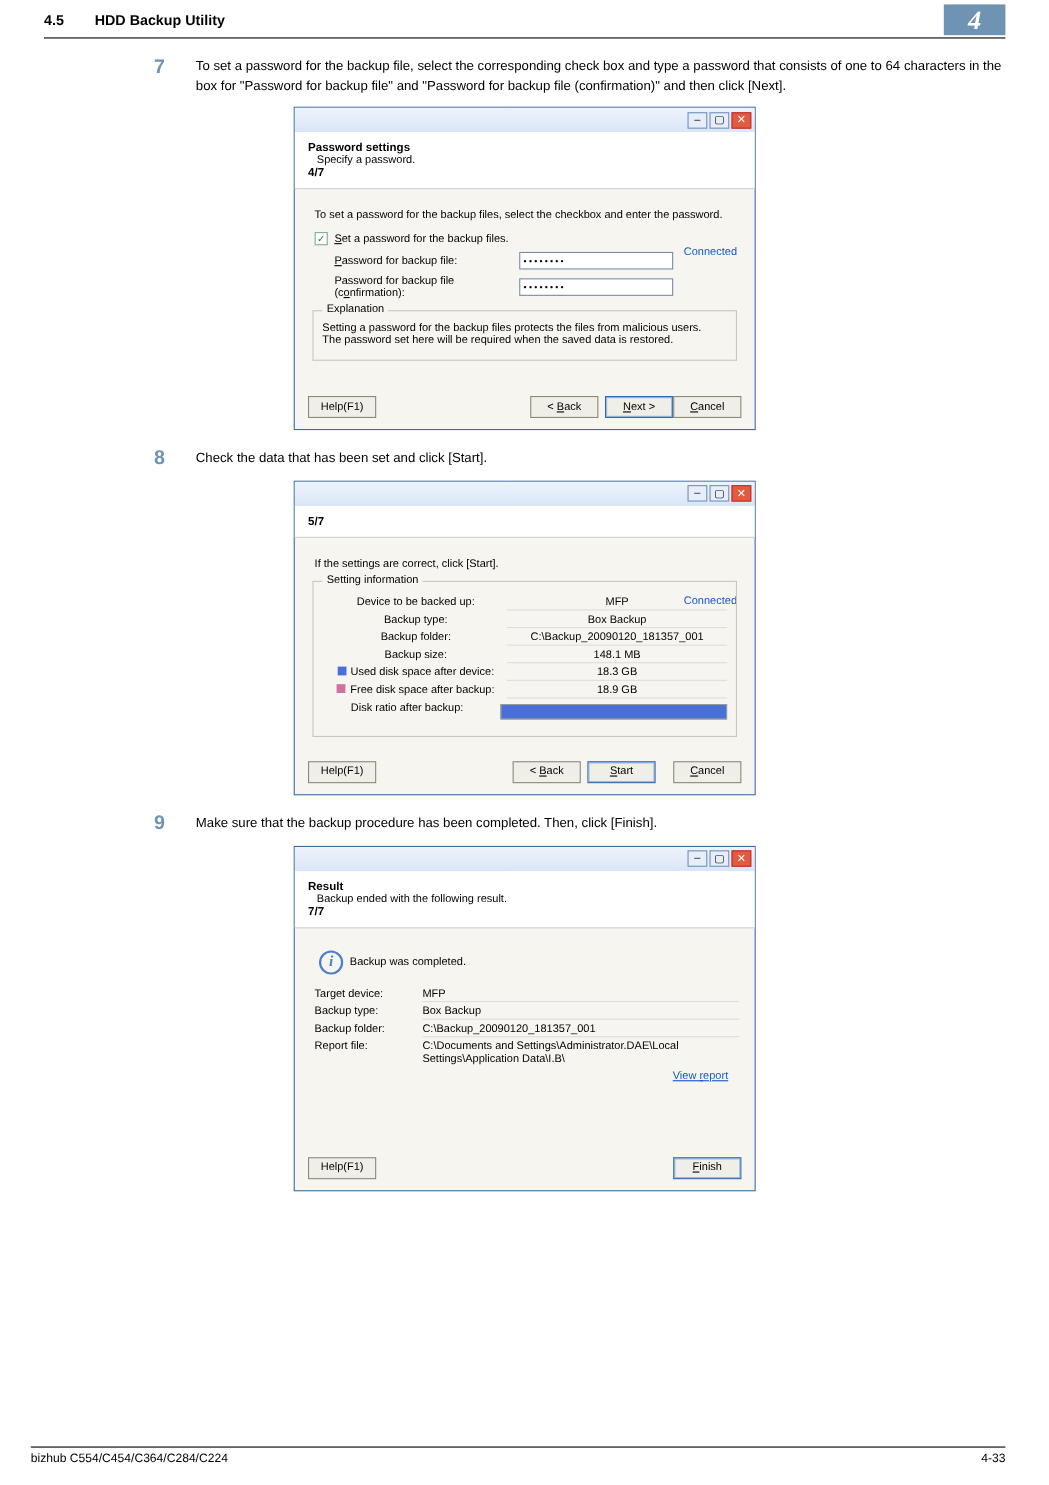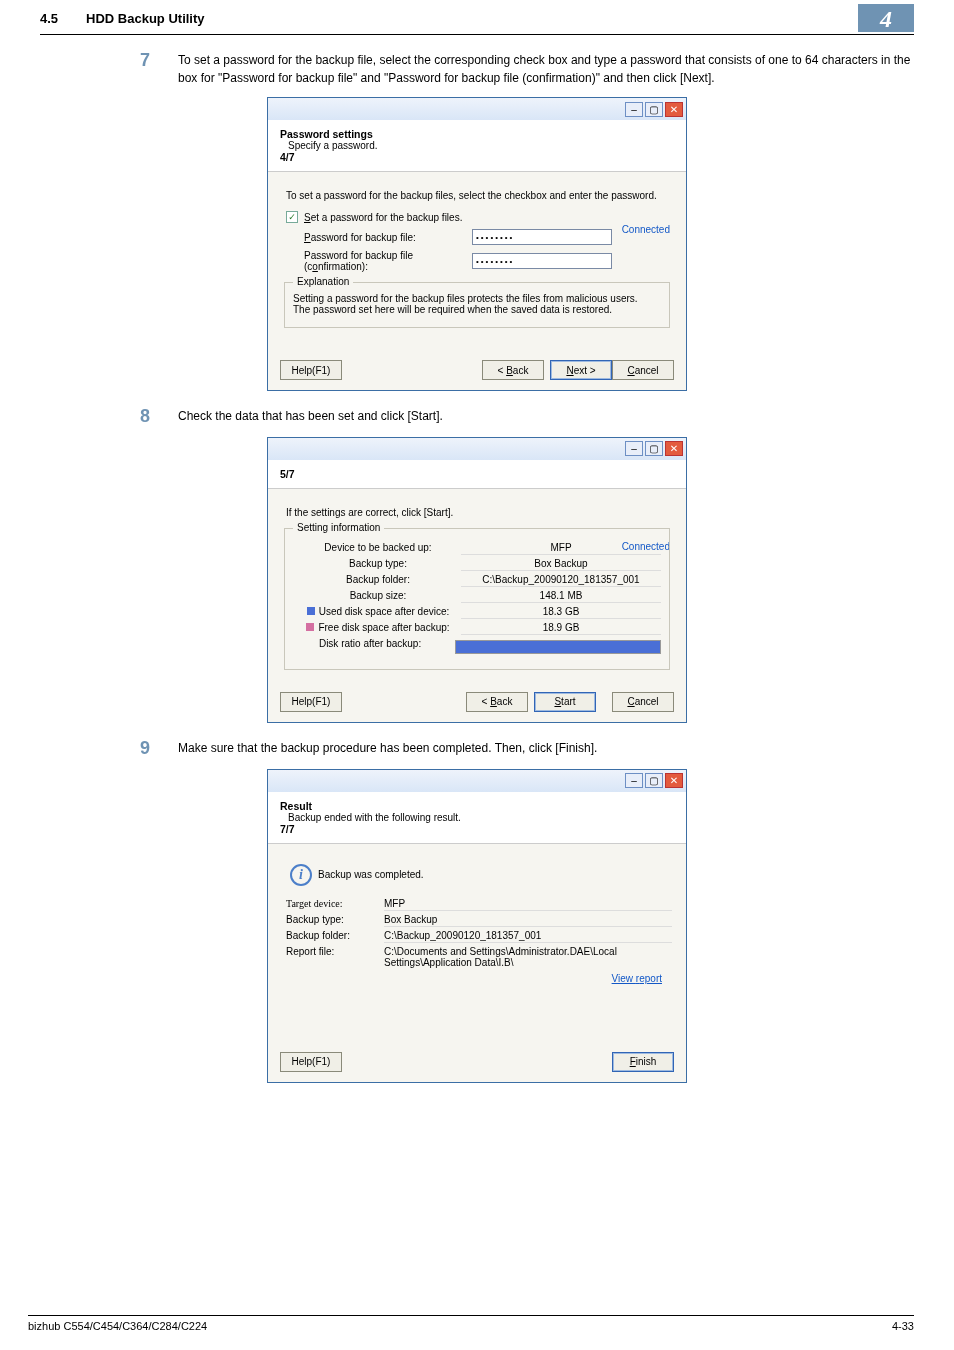--- a/index.html
+++ b/index.html
@@ -256,21 +256,21 @@
         <div class="t2">Backup ended with the following result.</div>
       </div>
       <div class="dlg-head-r">7/7</div>
     </div>
     <div class="dlg-body" style="min-height:200px;">
       <div class="result-row">
         <span class="result-icon">i</span>
         <span>Backup was completed.</span>
       </div>
       <div class="info-row" style="margin-left:4px;">
-          <span class="info-lbl" style="width:90px;font-family:Liberation Serif, serif;">Target device:</span>
+          <span class="info-lbl" style="width:90px;">Target device:</span>
           <span class="info-val">MFP</span>
         </div>
       <div class="info-row" style="margin-left:4px;">
           <span class="info-lbl" style="width:90px;">Backup type:</span>
           <span class="info-val">Box Backup</span>
         </div>
       <div class="info-row" style="margin-left:4px;">
           <span class="info-lbl" style="width:90px;">Backup folder:</span>
           <span class="info-val">C:\Backup_20090120_181357_001</span>
         </div>

